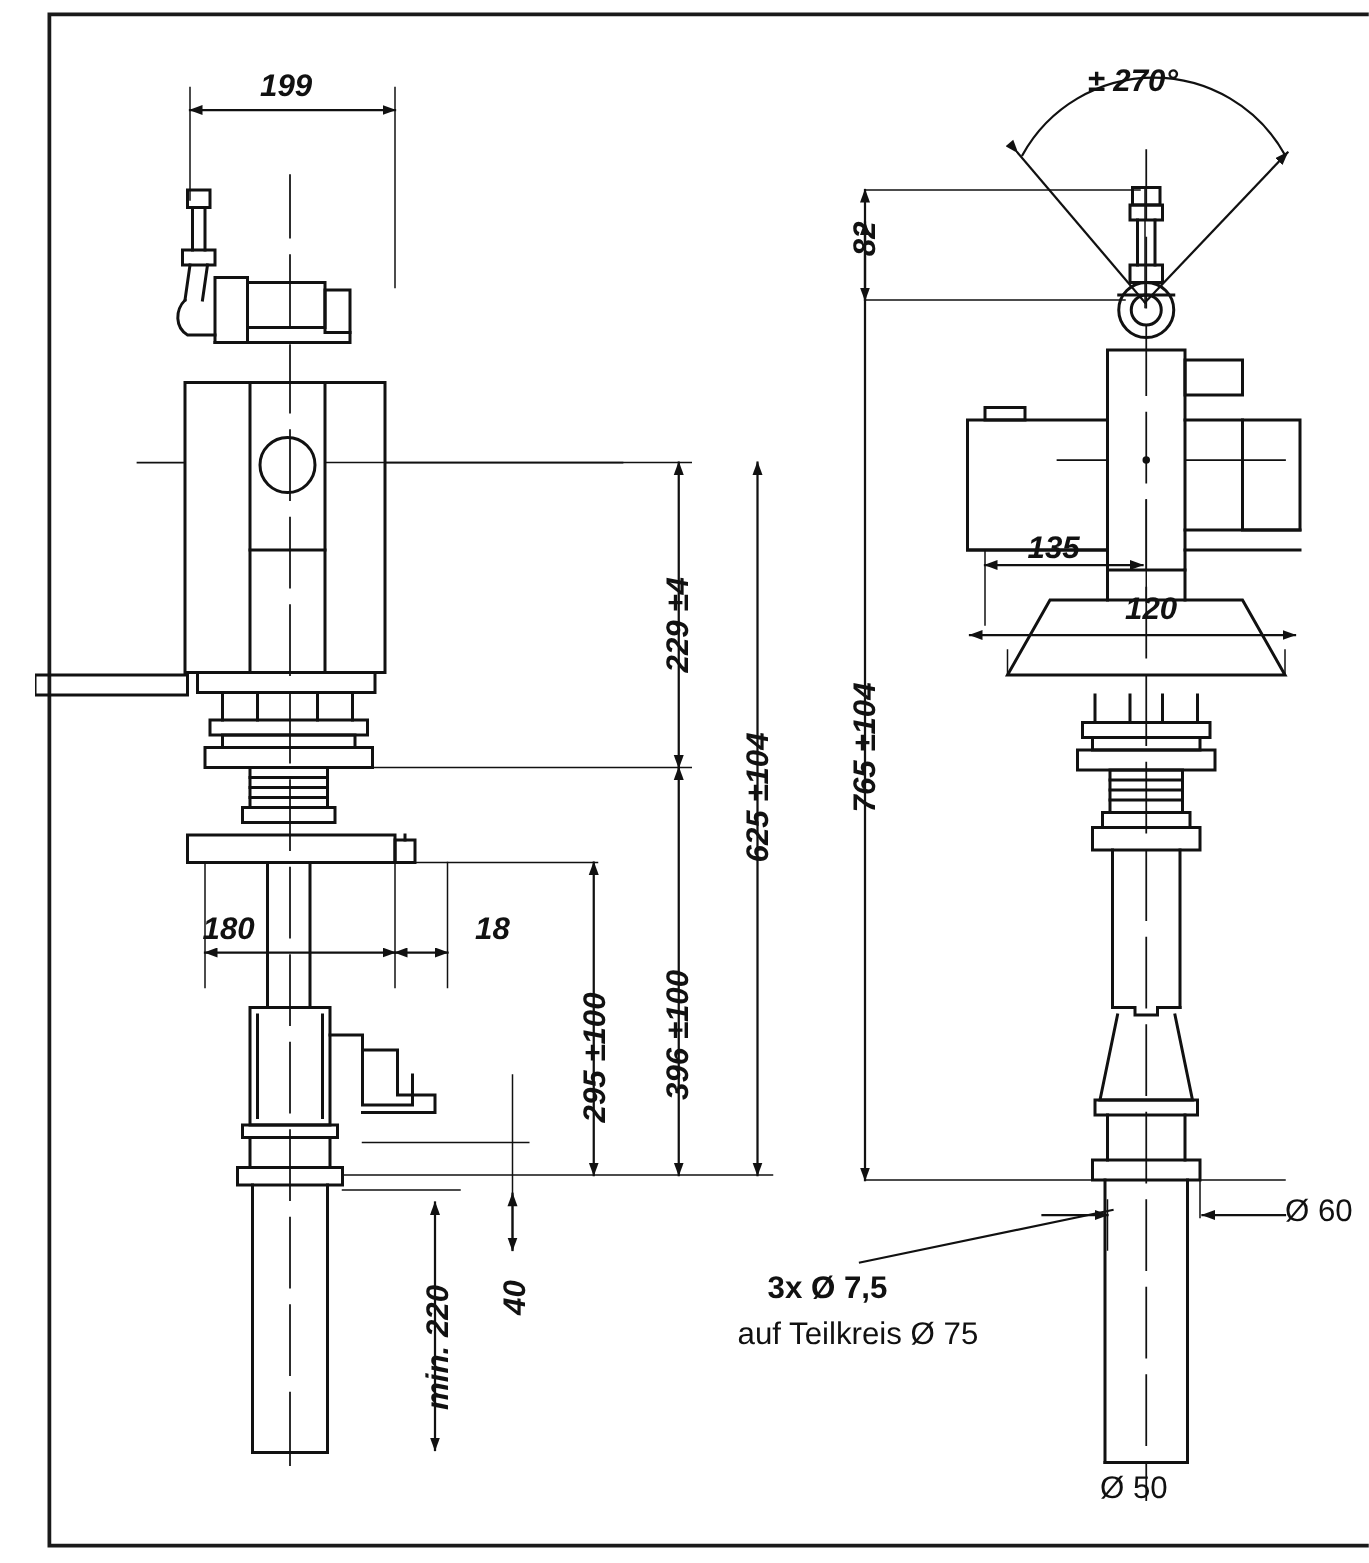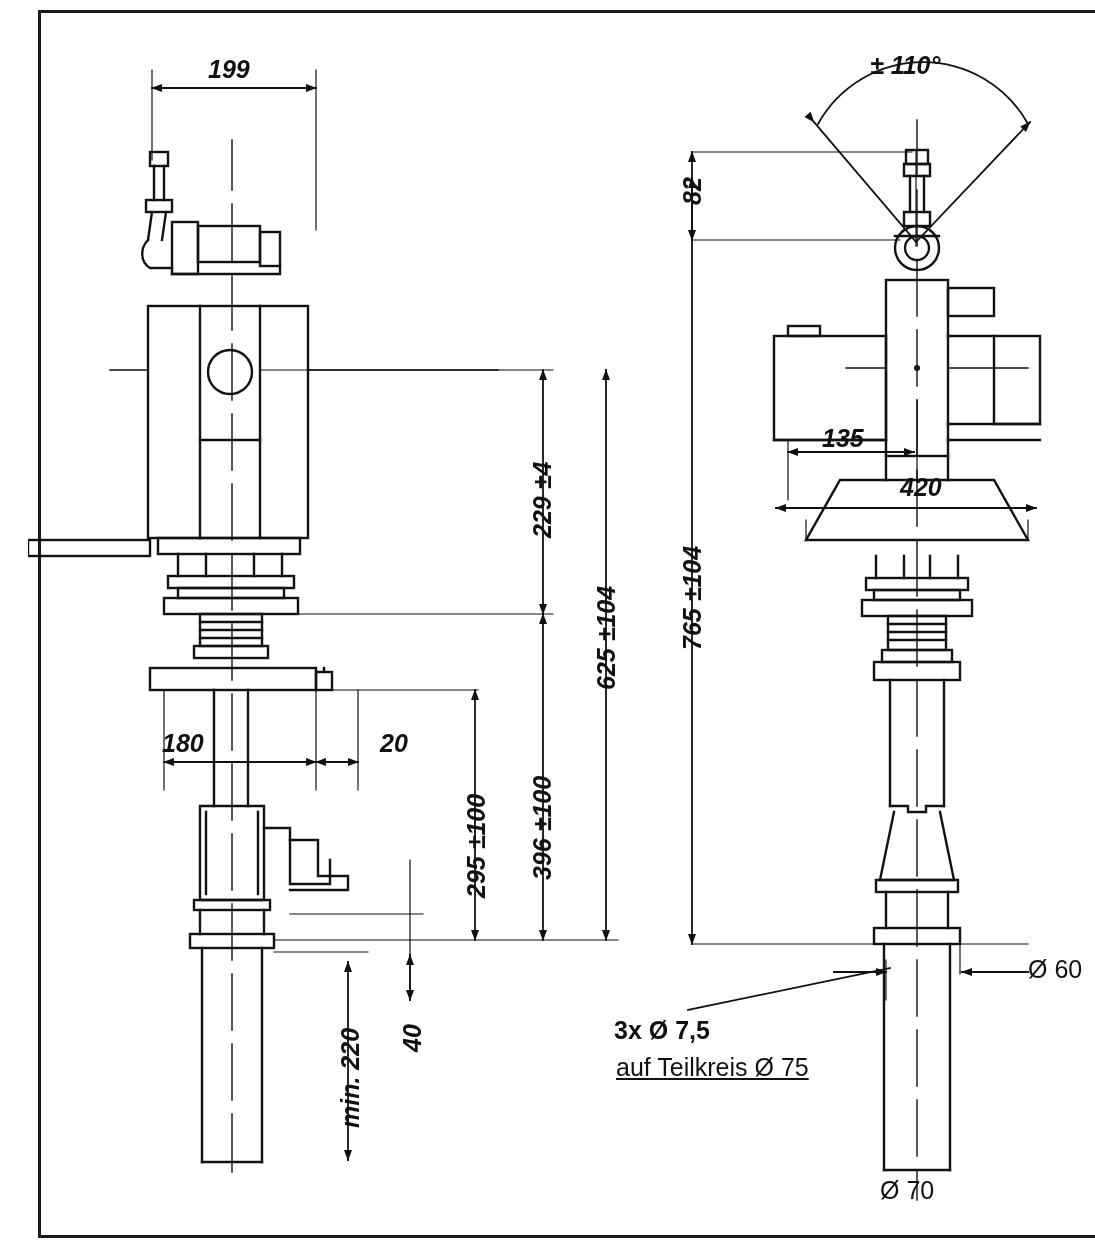--- a/index.html
+++ b/index.html
@@ -230,27 +230,27 @@
   <div class="lbl ital" style="left:180px; top:57px;">199</div>
 
   <div class="lbl ital rot" style="left:502px; top:538px;">229 ±4</div>
   <div class="lbl ital rot" style="left:566px; top:690px;">625 ±104</div>
   <div class="lbl ital rot" style="left:502px; top:880px;">396 ±100</div>
   <div class="lbl ital rot" style="left:436px; top:898px;">295 ±100</div>
   <div class="lbl ital rot" style="left:310px; top:1128px;">min. 220</div>
   <div class="lbl ital rot" style="left:372px; top:1052px;">40</div>
 
   <div class="lbl ital" style="left:134px; top:731px;">180</div>
-  <div class="lbl ital" style="left:352px; top:731px;">20</div>
-
-  <div class="lbl ital" style="left:842px; top:53px;">± 110°</div>
+  <div class="lbl ital" style="left:352px; top:731px;">18</div>
+
+  <div class="lbl ital" style="left:842px; top:53px;">± 270°</div>
   <div class="lbl ital rot" style="left:652px; top:205px;">82</div>
   <div class="lbl ital rot" style="left:652px; top:650px;">765 ±104</div>
   <div class="lbl ital" style="left:794px; top:426px;">135</div>
-  <div class="lbl ital" style="left:872px; top:475px;">420</div>
+  <div class="lbl ital" style="left:872px; top:475px;">120</div>
 
   <div class="lbl plain" style="left:1000px; top:957px;">Ø 60</div>
-  <div class="lbl plain" style="left:852px; top:1178px;">Ø 70</div>
+  <div class="lbl plain" style="left:852px; top:1178px;">Ø 50</div>
 
   <div class="lbl plain" style="left:586px; top:1018px;font-weight:bold;">3x Ø 7,5</div>
-  <div class="lbl plain" style="left:588px; top:1055px;text-decoration:underline;">auf Teilkreis Ø 75</div>
+  <div class="lbl plain" style="left:562px; top:1055px;">auf Teilkreis Ø 75</div>
 
 </div>
 
 </body></html>

